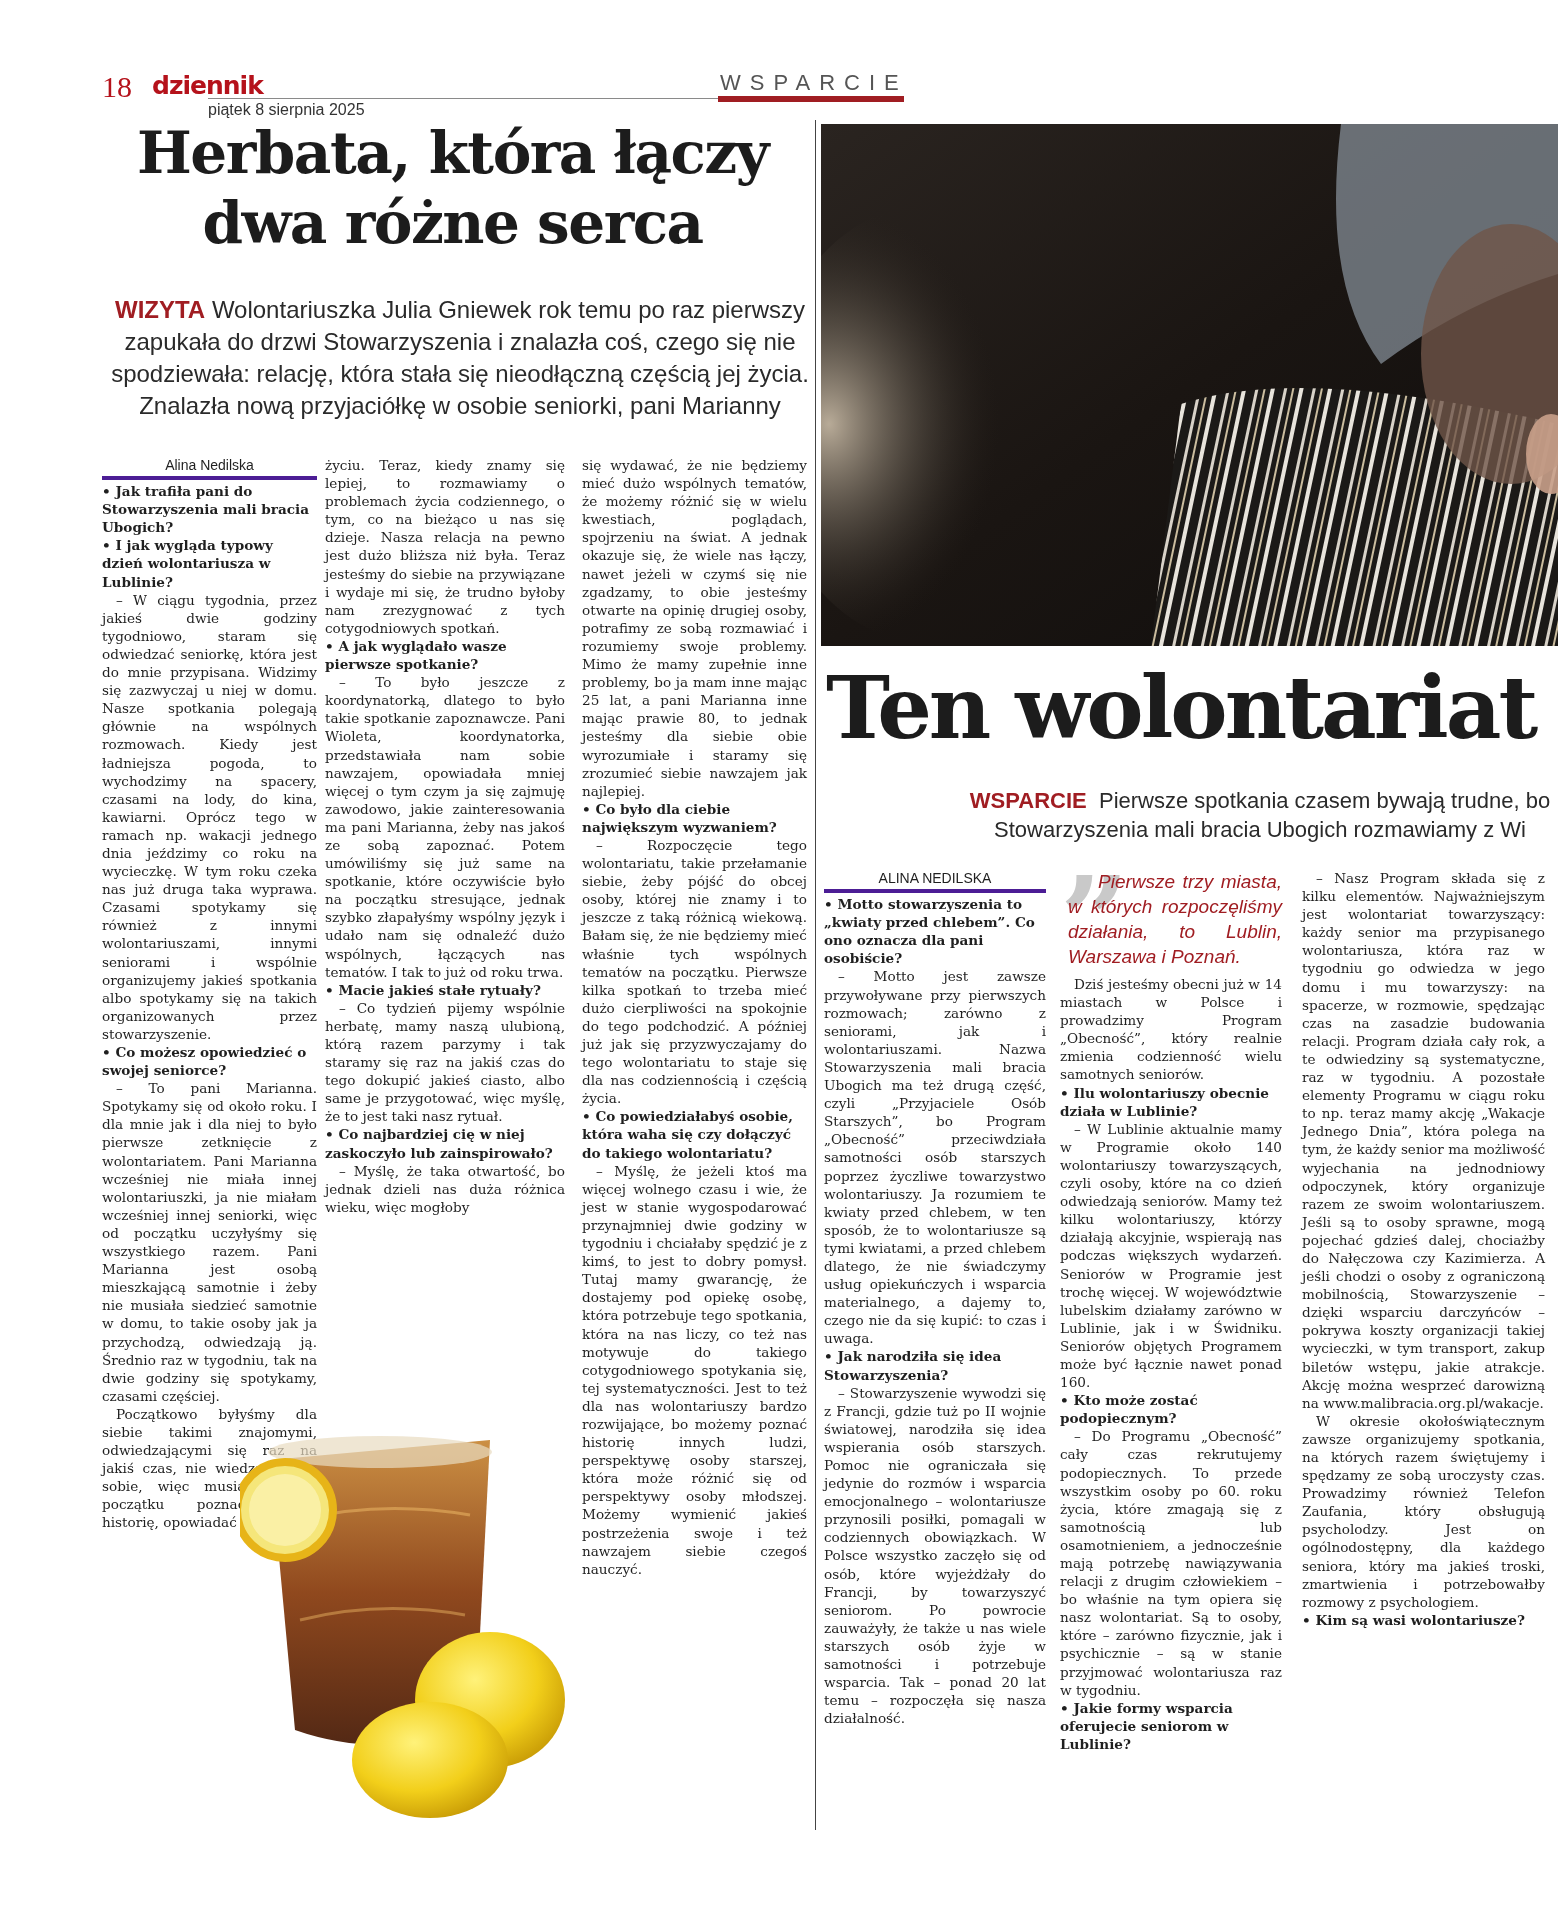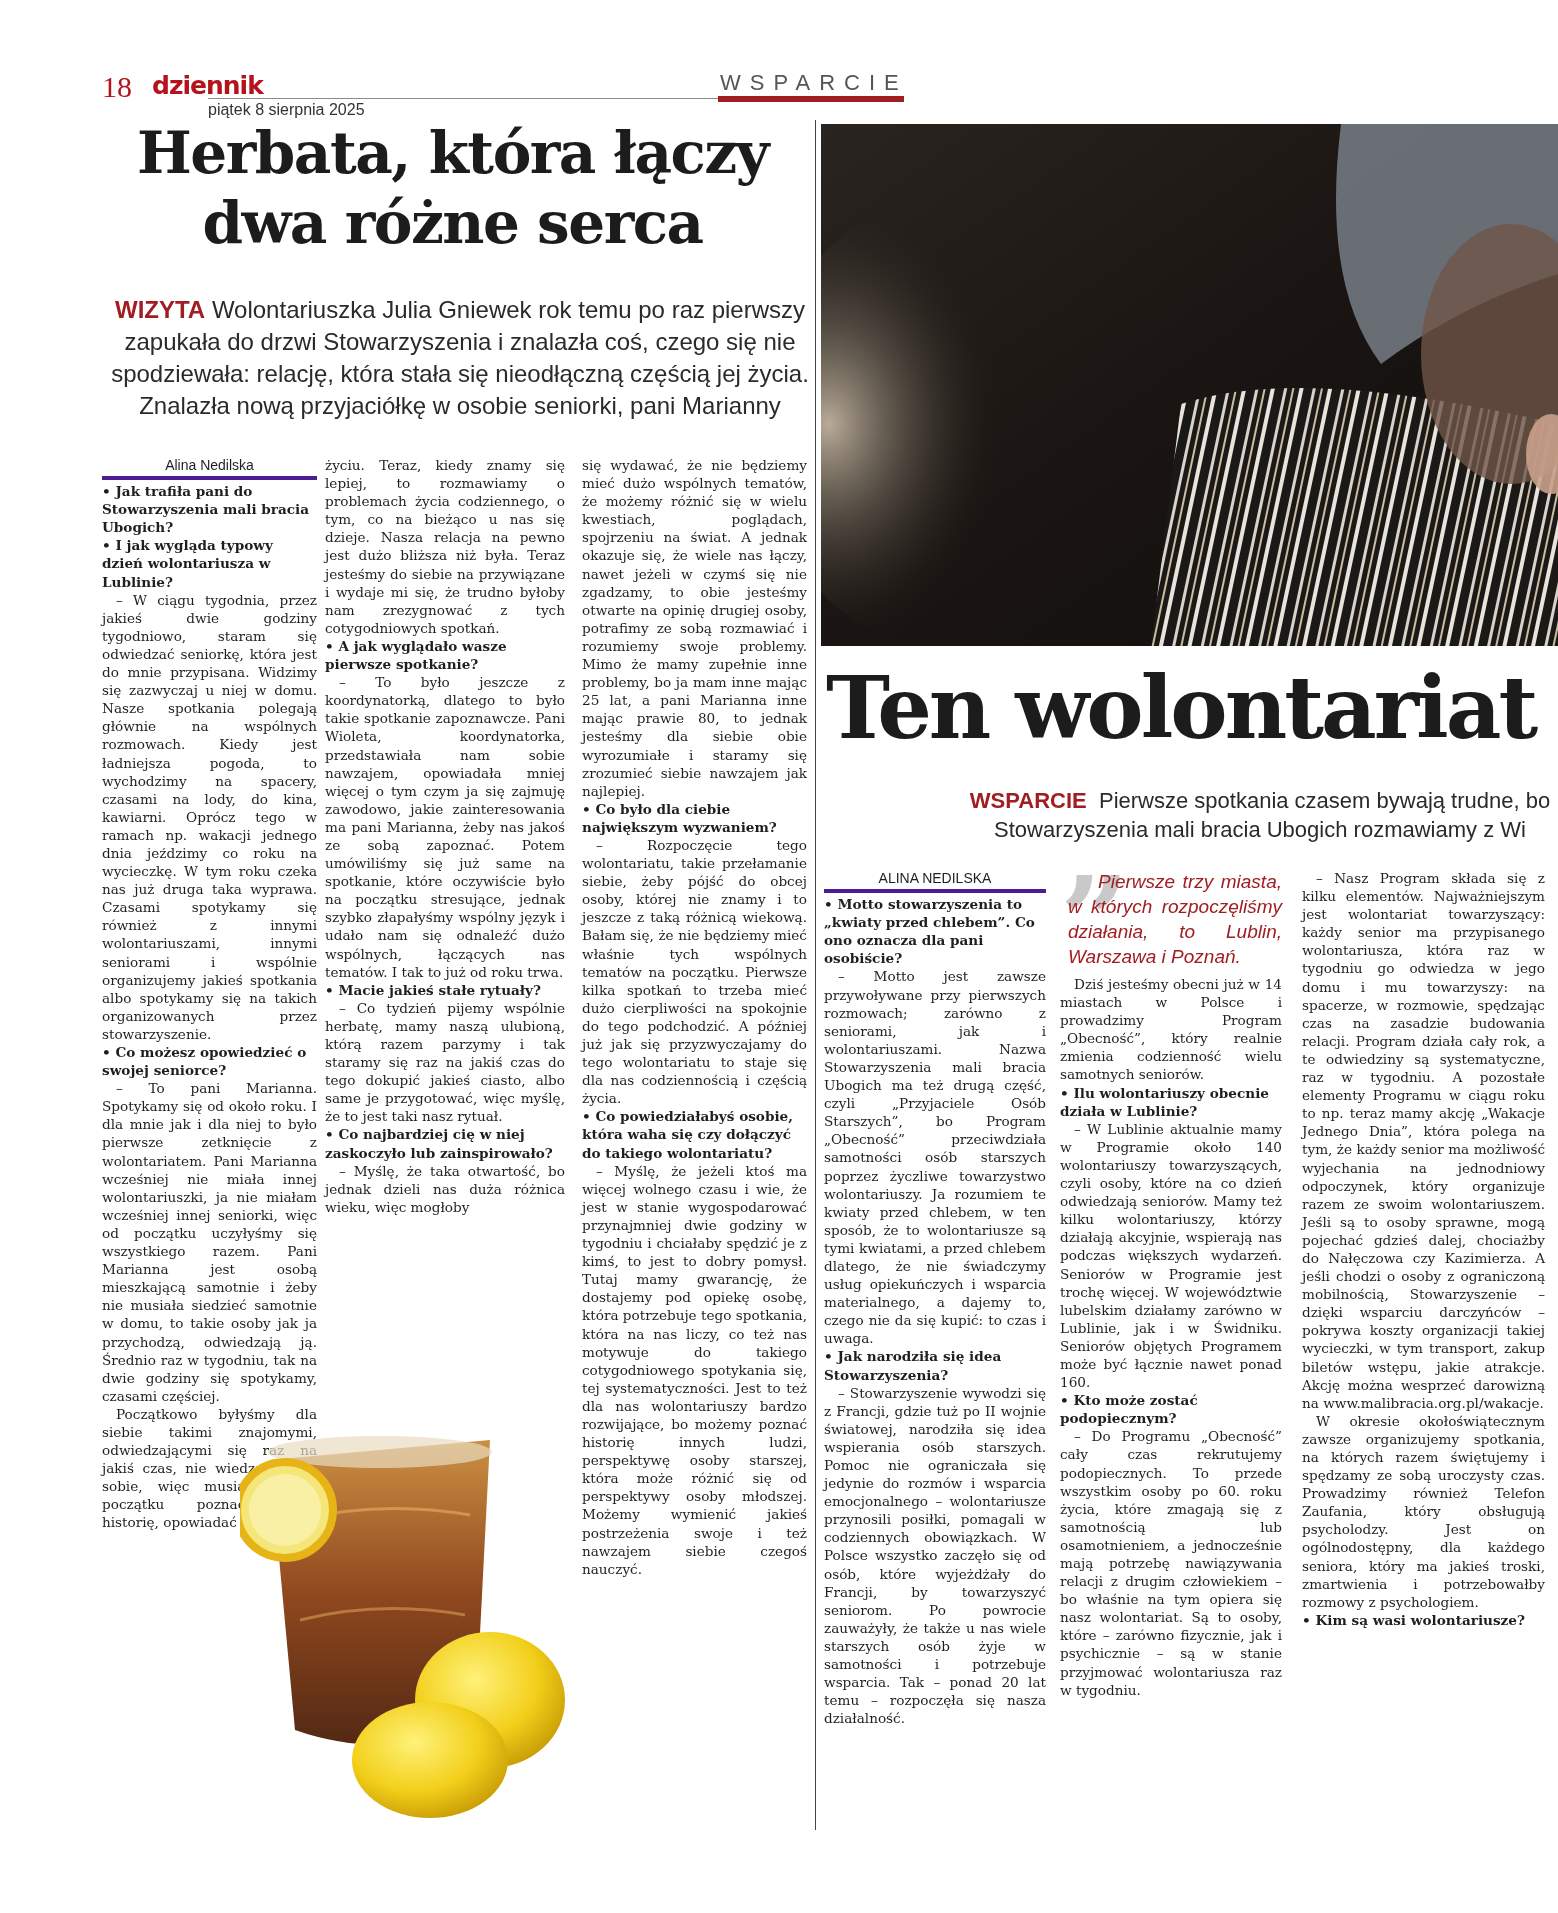--- a/index.html
+++ b/index.html
@@ -168,20 +168,21 @@
   <div class="pullquote">
     <span class="qmark">”</span>
     <span class="txt">Pierwsze trzy miasta, w których rozpoczęliśmy działania, to Lublin, Warszawa i Poznań.</span>
   </div>
   <div>
       <p>Dziś jesteśmy obecni już w 14 miastach w Polsce i prowadzimy Program „Obecność”, który realnie zmienia codzienność wielu samotnych seniorów.</p>
       <p class="q">Ilu wolontariuszy obecnie działa w Lublinie?</p>
       <p>– W Lublinie aktualnie mamy w Programie około 140 wolontariuszy towarzyszących, czyli osoby, które na co dzień odwiedzają seniorów. Mamy też kilku wolontariuszy, którzy działają akcyjnie, wspierają nas podczas większych wydarzeń. Seniorów w Programie jest trochę więcej. W województwie lubelskim działamy zarówno w Lublinie, jak i w Świdniku. Seniorów objętych Programem może być łącznie nawet ponad 160.</p>
       <p class="q">Kto może zostać podopiecznym?</p>
       <p>– Do Programu „Obecność” cały czas rekrutujemy podopiecznych. To przede wszystkim osoby po 60. roku życia, które zmagają się z samotnością lub osamotnieniem, a jednocześnie mają potrzebę nawiązywania relacji z drugim człowiekiem – bo właśnie na tym opiera się nasz wolontariat. Są to osoby, które – zarówno fizycznie, jak i psychicznie – są w stanie przyjmować wolontariusza raz w tygodniu.</p>
+      <p class="q">Jakie formy wsparcia oferujecie seniorom w Lublinie?</p>
     </div>
 </div>
 <div class="abs col col6">
   <div>
       <p>– Nasz Program składa się z kilku elementów. Najważniejszym jest wolontariat towarzyszący: każdy senior ma przypisanego wolontariusza, która raz w tygodniu go odwiedza w jego domu i mu towarzyszy: na spacerze, w rozmowie, spędzając czas na zasadzie budowania relacji. Program działa cały rok, a te odwiedziny są systematyczne, raz w tygodniu. A pozostałe elementy Programu w ciągu roku to np. teraz mamy akcję „Wakacje Jednego Dnia”, która polega na tym, że każdy senior ma możliwość wyjechania na jednodniowy odpoczynek, który organizuje razem ze swoim wolontariuszem. Jeśli są to osoby sprawne, mogą pojechać gdzieś dalej, chociażby do Nałęczowa czy Kazimierza. A jeśli chodzi o osoby z ograniczoną mobilnością, Stowarzyszenie – dzięki wsparciu darczyńców – pokrywa koszty organizacji takiej wycieczki, w tym transport, zakup biletów wstępu, jakie atrakcje. Akcję można wesprzeć darowizną na www.malibracia.org.pl/wakacje.</p>
       <p>W okresie okołoświątecznym zawsze organizujemy spotkania, na których razem świętujemy i spędzamy ze sobą uroczysty czas. Prowadzimy również Telefon Zaufania, który obsługują psycholodzy. Jest on ogólnodostępny, dla każdego seniora, który ma jakieś troski, zmartwienia i potrzebowałby rozmowy z psychologiem.</p>
       <p class="q">Kim są wasi wolontariusze?</p>
     </div>
 </div>
 

